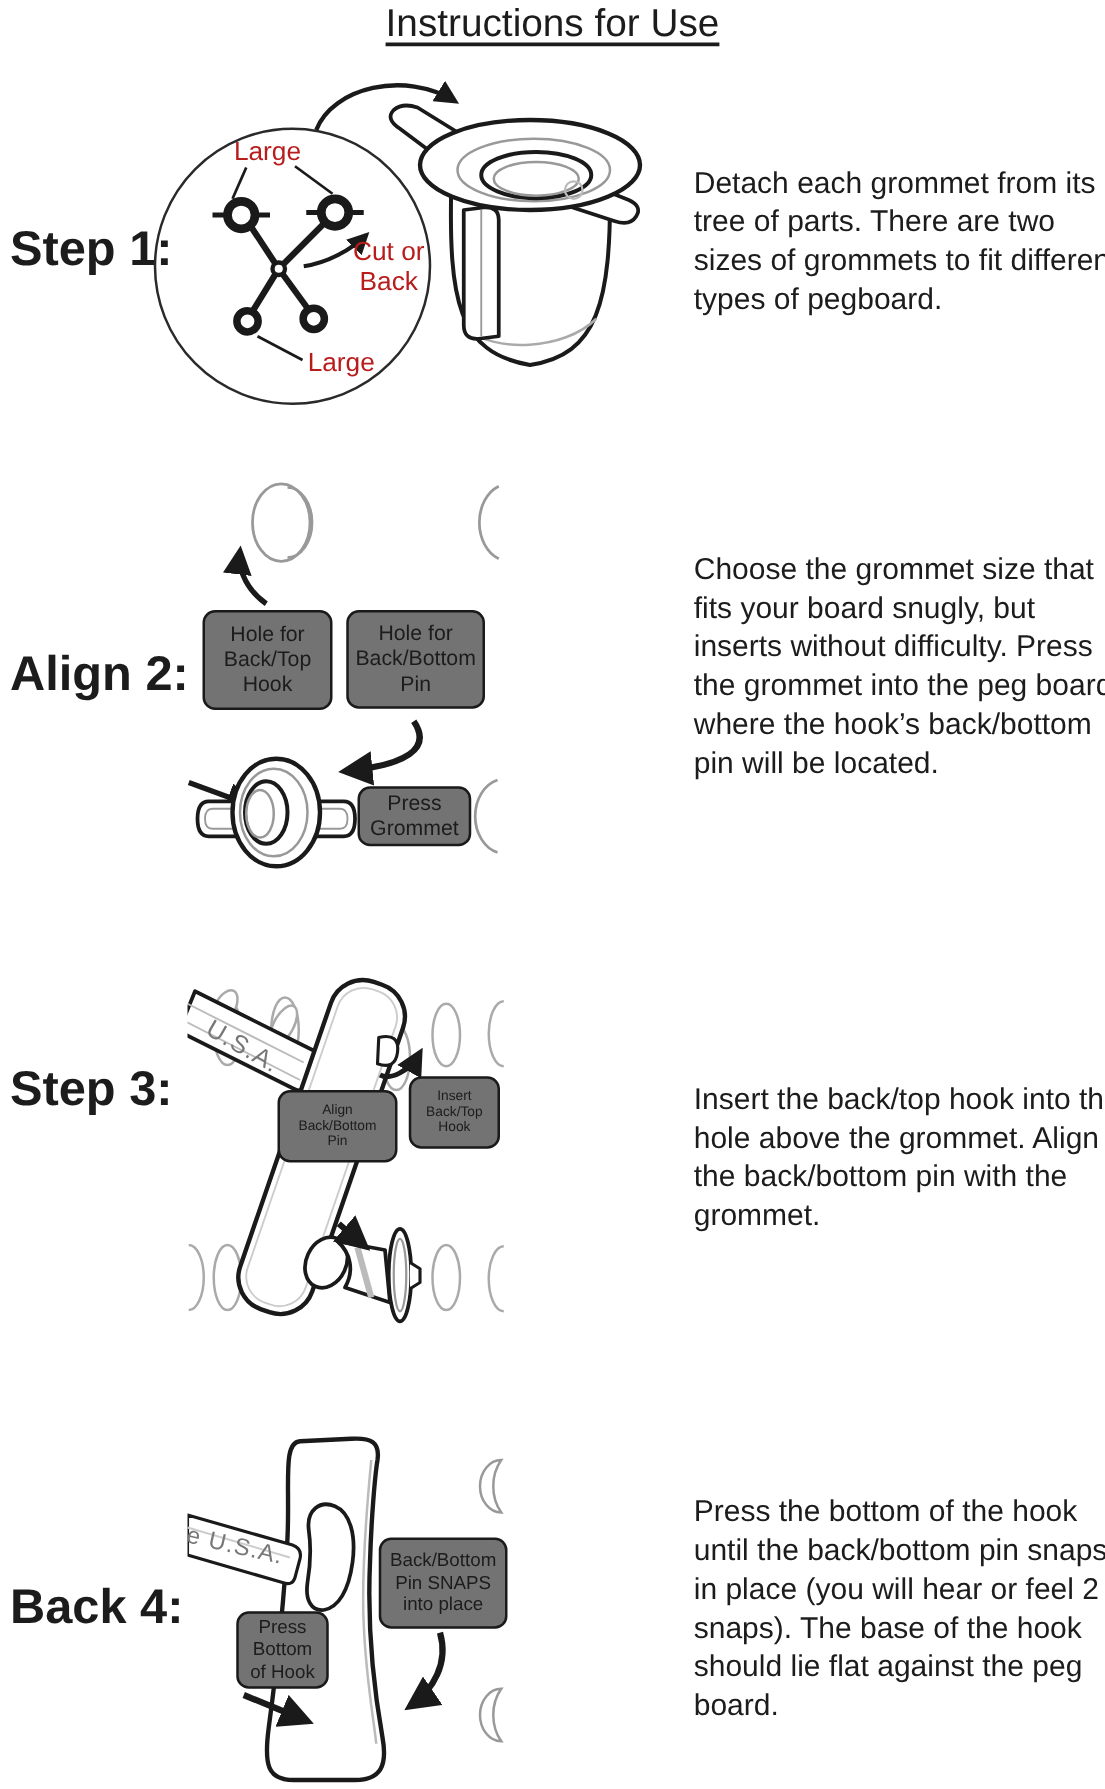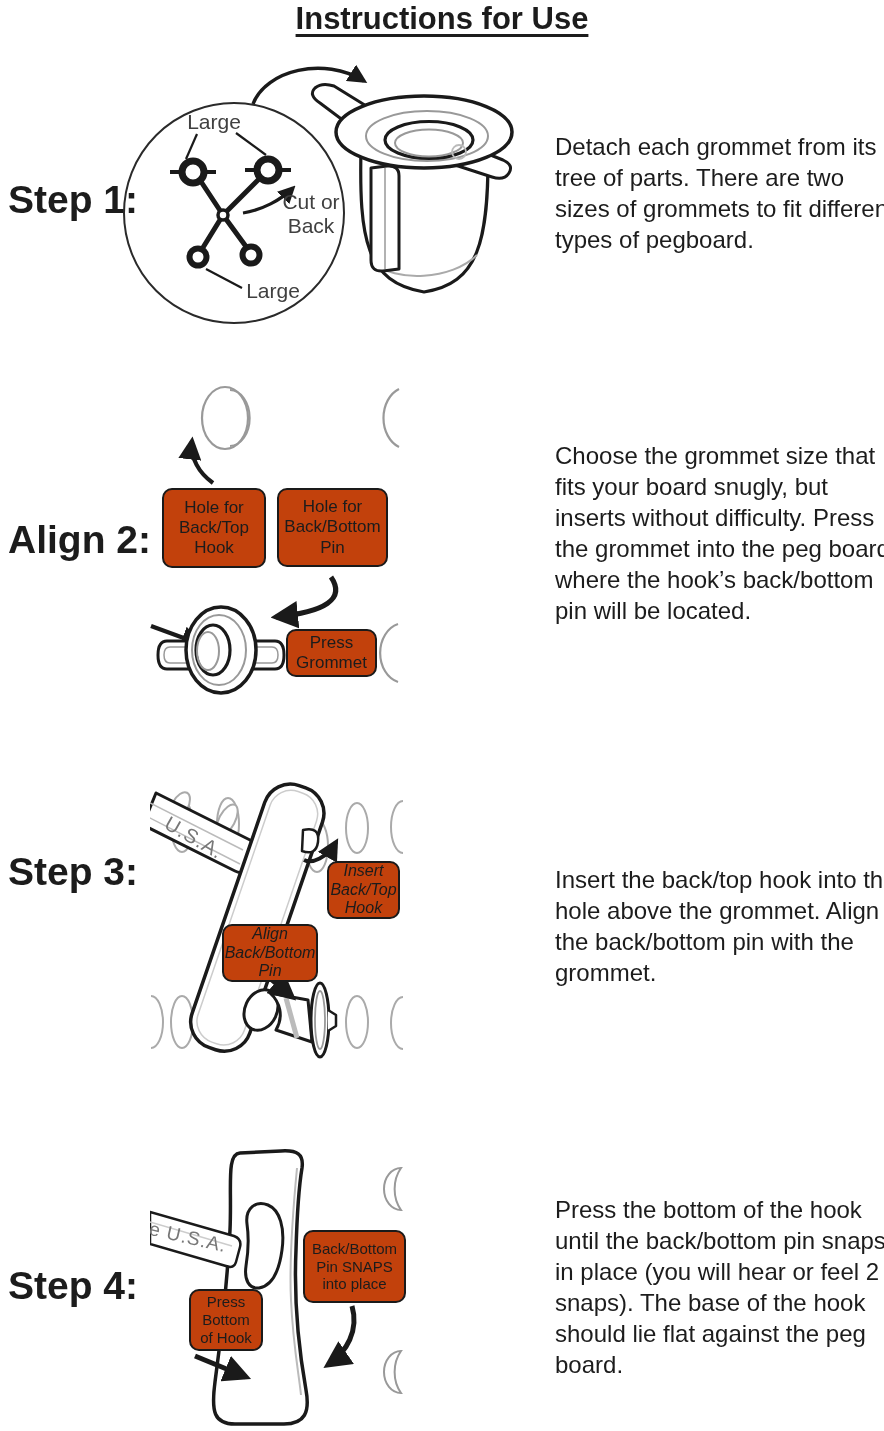--- a/index.html
+++ b/index.html
@@ -1,29 +1,29 @@
 <!DOCTYPE html>
 <html><head>
 <meta charset="utf-8">
 <style>
   html,body{margin:0;padding:0;background:#fff;}
   .page{position:relative;width:884px;height:1431px;background:#fff;overflow:hidden;
         font-family:"Liberation Sans",sans-serif;color:#1c1c1c;}
   .title{position:absolute;top:1px;left:0;width:884px;text-align:center;
-         font-size:31px;font-weight:bold;text-decoration:underline;
+         font-size:31px;font-weight:normal;text-decoration:underline;
          text-decoration-thickness:3px;text-underline-offset:5px;margin:0;}
   .step-label{position:absolute;left:8px;font-size:39px;font-weight:bold;white-space:nowrap;}
   .step-text{position:absolute;left:555px;width:345px;font-size:24px;line-height:31px;margin:0;}
   svg.fig{position:absolute;}
-  .fig-box{position:absolute;border:2.5px solid #1a1a1a;border-radius:10px;background:#c2410c;
+  .fig-box{position:absolute;border:2.5px solid #1a1a1a;border-radius:10px;background:#737373;
            display:flex;align-items:center;justify-content:center;text-align:center;
            white-space:pre-line;line-height:1.18;padding:3px 5px;box-sizing:border-box;}
-  .fig-text{position:absolute;white-space:pre-line;text-align:center;font-size:21px;color:#404040;}
+  .fig-text{position:absolute;white-space:pre-line;text-align:center;font-size:21px;color:#b91c1c;}
   .stamp{position:absolute;color:#777;font-size:20px;letter-spacing:1px;transform-origin:left top;white-space:nowrap;}
-  .fs17{font-size:17px;} .fs15{font-size:15px;} .fs145{font-size:16px;font-style:italic;}
+  .fs17{font-size:17px;} .fs15{font-size:15px;} .fs145{font-size:11px;}
 </style>
 </head>
 <body>
 
 <div class="page">
 
   <h1 class="title">Instructions for Use</h1>
 
   <svg width="0" height="0" style="position:absolute">
     <defs>
@@ -150,27 +150,27 @@
       <ellipse cx="320" cy="1020" rx="9" ry="37" fill="#fff" stroke="#1a1a1a" stroke-width="3"></ellipse>
       <ellipse cx="320" cy="1020" rx="5" ry="29" fill="none" stroke="#999" stroke-width="1.8"></ellipse>
       <path d="M 328,1010 L 336,1015 L 336,1026 L 328,1031" fill="#fff" stroke="#1a1a1a" stroke-width="2.5"></path>
     </g>
     <path d="M 271,979 L 292,997" fill="none" stroke="#1a1a1a" stroke-width="5" marker-end="url(#ah)"></path>
   </svg>
   <div class="stamp" style="left:172px;top:812px;transform:rotate(30deg)">U.S.A.</div>
   <div class="fig-box fs145" style="left:327px;top:861px;width:73px;height:58px">Insert
 Back/Top
 Hook</div>
-  <div class="fig-box fs145" style="left:222px;top:924px;width:96px;height:58px">Align
+  <div class="fig-box fs145" style="left:222px;top:872px;width:96px;height:58px">Align
 Back/Bottom
 Pin</div>
 
   <p class="step-text" style="top:864px">Insert the back/top hook into the hole above the grommet. Align the back/bottom pin with the grommet.</p>
 
-  <div class="step-label" style="top:1264px">Step 4:</div>
+  <div class="step-label" style="top:1264px">Back 4:</div>
 
   <svg class="fig" style="left:150px;top:1140px" width="290" height="291" viewBox="150 1140 290 291">
     <g stroke="#999" stroke-width="2" fill="#fff">
       <path d="M 401,1168 A 17 21 0 0 0 401,1210 A 26 32 0 0 1 401,1168 Z"></path>
       <path d="M 401,1351 A 17 21 0 0 0 401,1393 A 26 32 0 0 1 401,1351 Z"></path>
     </g>
     <g stroke-linejoin="round">
       <path d="M 240,1153 C 226,1154 232,1186 230,1230 C 228,1268 222,1330 215,1382 C 211,1412 214,1424 235,1424 L 284,1424 C 305,1424 310,1412 306,1390 C 298,1345 294,1295 296,1250 C 297,1215 300,1180 302,1168 C 304,1154 297,1150 281,1151 Z" fill="#fff" stroke="#1a1a1a" stroke-width="3.5"></path>
       <path d="M 297,1168 C 293,1210 289,1260 291,1300 C 293,1345 299,1375 301,1395" fill="none" stroke="#bbb" stroke-width="2"></path>
       <path d="M 247,1224 C 245,1208 256,1200 268,1205 C 280,1210 285,1228 282,1250 C 279,1272 271,1286 259,1288 C 249,1289 244,1280 246,1266 C 248,1254 249,1238 247,1224 Z" fill="#fff" stroke="#1a1a1a" stroke-width="3"></path>

